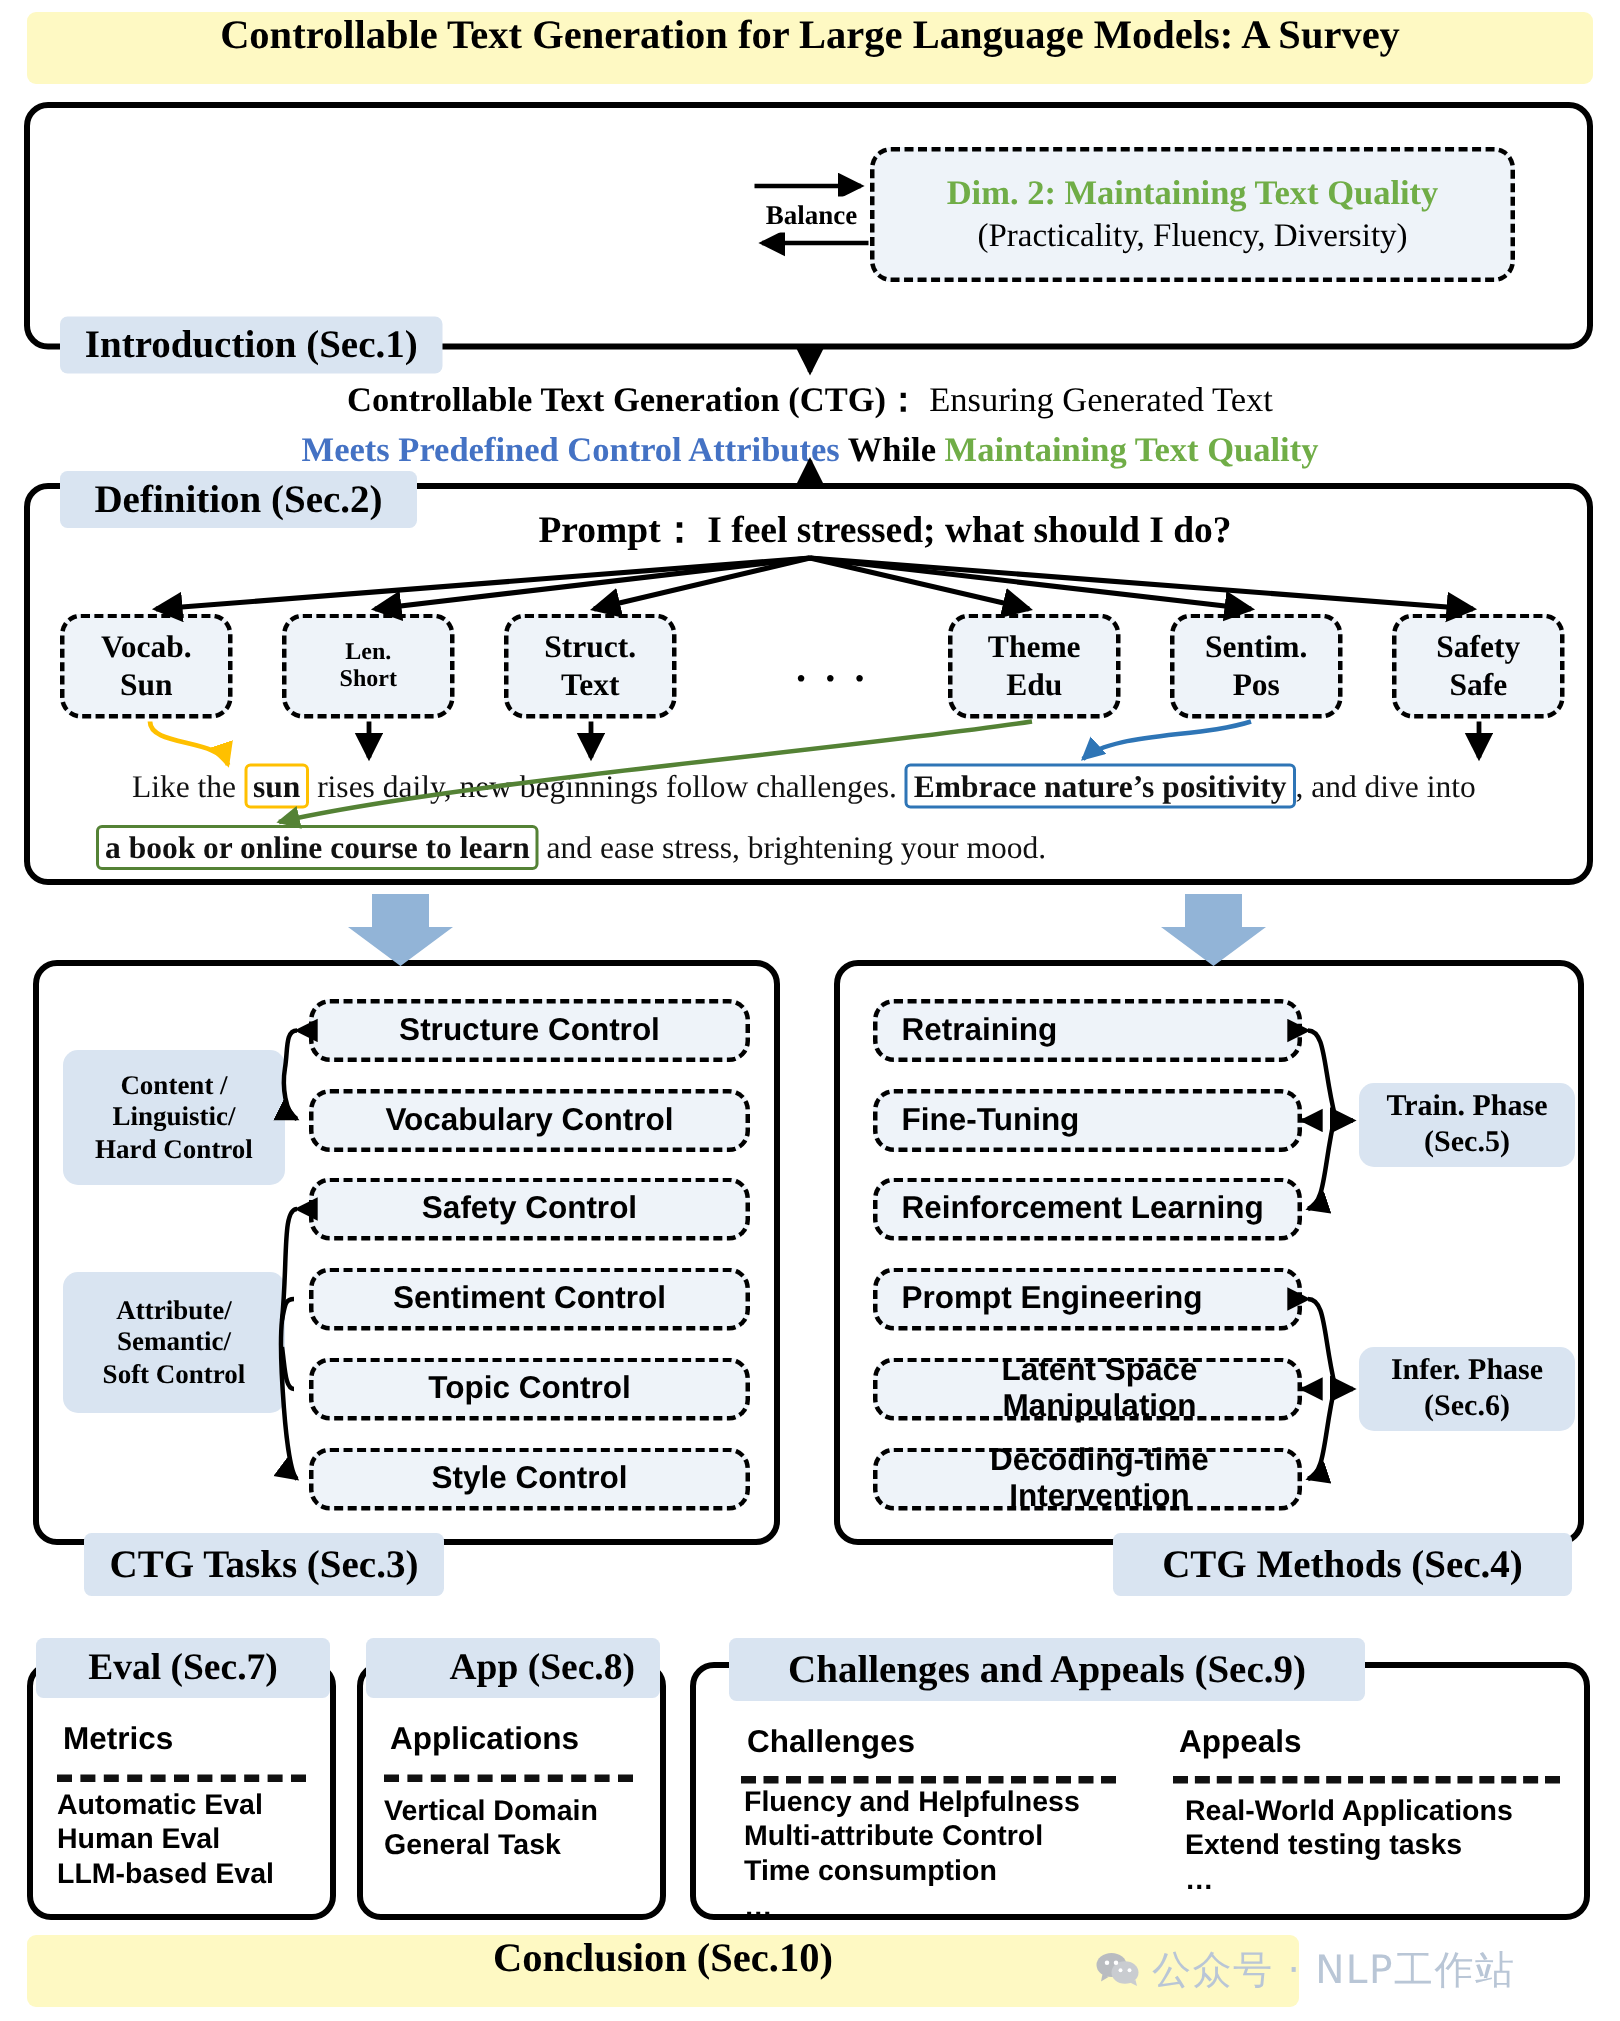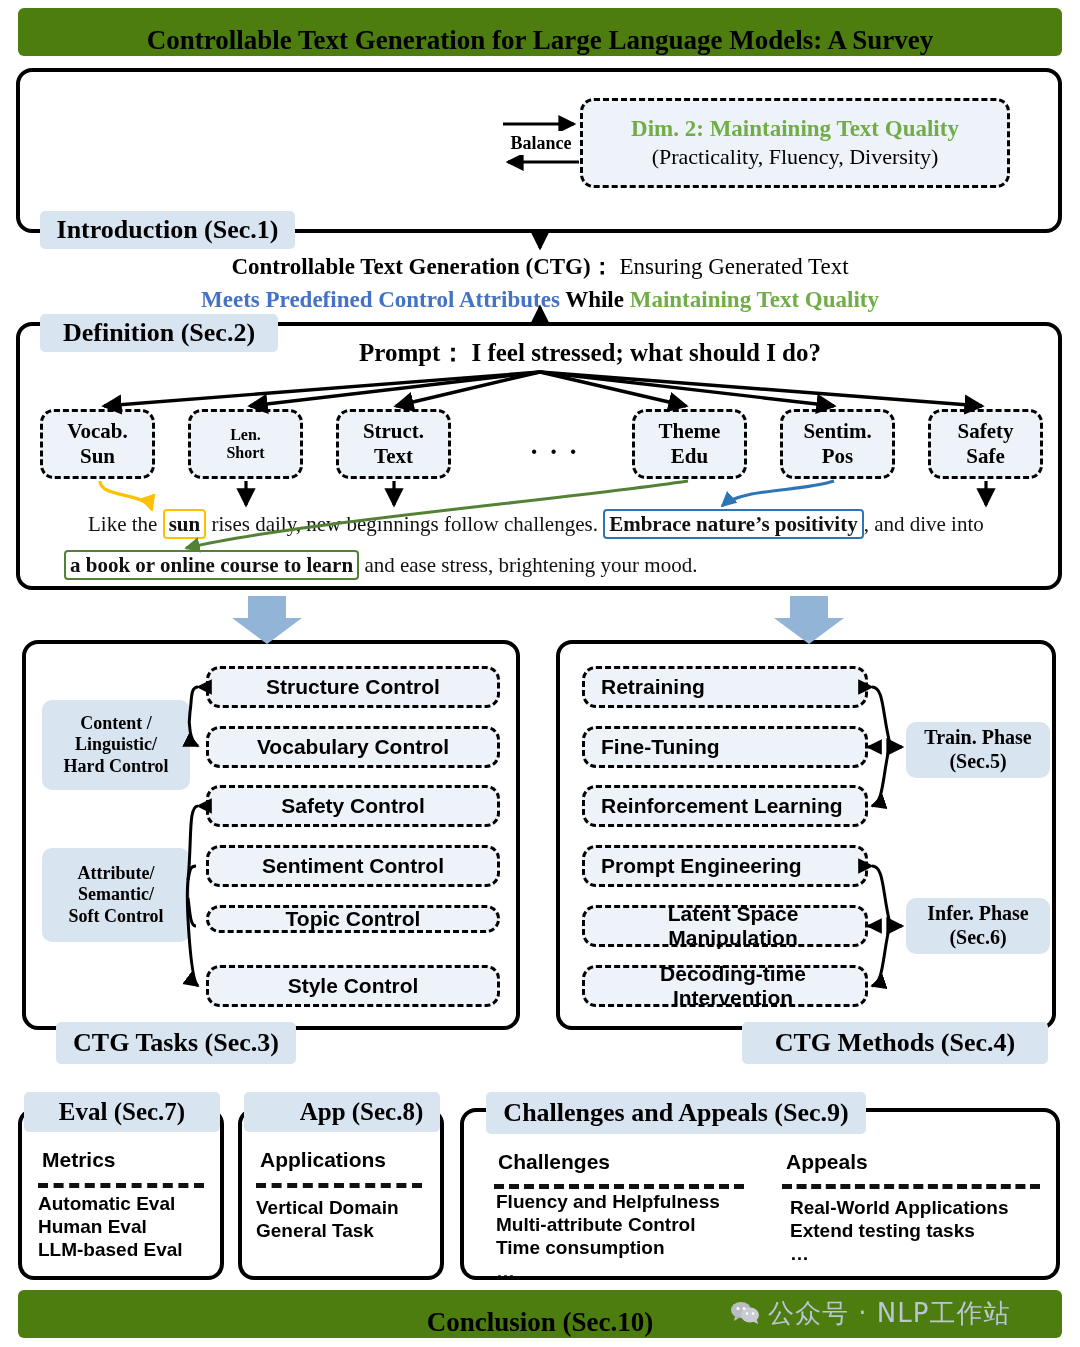--- a/index.html
+++ b/index.html
@@ -8,23 +8,23 @@
     background: #ffffff;
     font-family: "Liberation Serif", "DejaVu Serif", serif;
     overflow: hidden;
   }
   #root { position: relative; width: 1080px; height: 1347px; }
 
   .abs { position: absolute; }
 
   
   .title-bar {
-    background: #4d7c0f;
+    background: #fef9c3;
     border-radius: 6px;
-    display: flex; align-items: flex-end; justify-content: center;
+    display: flex; align-items: flex-start; justify-content: center;
     font-weight: bold;
     color: #000;
   }
   .sec-tag {
     background: #d9e4f1;
     border-radius: 5px;
     display: flex; align-items: center; justify-content: center;
     font-weight: bold;
     color: #000;
     z-index: 5;
@@ -197,21 +197,21 @@
   </div>
 
   <div class="abs dash-box" style="left:206px; top:785px; width:294px; height:42px; font-size:21px;
               font-family:'Liberation Sans',sans-serif;">
     <span>Safety Control</span>
   </div>
   <div class="abs dash-box" style="left:206px; top:845px; width:294px; height:42px; font-size:21px;
               font-family:'Liberation Sans',sans-serif;">
     <span>Sentiment Control</span>
   </div>
-  <div class="abs dash-box" style="left:206px; top:905px; width:294px; height:28px; font-size:21px;
+  <div class="abs dash-box" style="left:206px; top:905px; width:294px; height:42px; font-size:21px;
               font-family:'Liberation Sans',sans-serif;">
     <span>Topic Control</span>
   </div>
   <div class="abs dash-box" style="left:206px; top:965px; width:294px; height:42px; font-size:21px;
               font-family:'Liberation Sans',sans-serif;">
     <span>Style Control</span>
   </div>
 
   <div class="abs sec-tag" style="left:56px; top:1022px; width:240px; height:42px; font-size:26px;">
     <span>CTG Tasks (Sec.3)</span>
@@ -280,21 +280,21 @@
   <div class="abs sub-head" style="left:260px; top:1148px;">
     <span>Applications</span>
   </div>
   <div class="abs dashrule" style="left:256px; top:1183px; width:166px;"></div>
   <div class="abs" style="left:256px; top:1196px; line-height:1.55;">
     <div class="list-line">Vertical Domain</div>
     <div class="list-line">General Task</div>
   </div>
 
   <div class="abs solid-box" style="left:460px; top:1108px; width:600px; height:172px;"></div>
-  <div class="abs sec-tag" style="left:486px; top:1092px; width:380px; height:42px; font-size:26px;text-align:right;">
+  <div class="abs sec-tag" style="left:486px; top:1092px; width:424px; height:42px; font-size:26px;text-align:right;">
     <span>Challenges and Appeals (Sec.9)</span>
   </div>
 
   <div class="abs sub-head" style="left:498px; top:1150px;">
     <span>Challenges</span>
   </div>
   <div class="abs dashrule" style="left:494px; top:1184px; width:250px;"></div>
   <div class="abs" style="left:496px; top:1190px;">
     <div class="list-line">Fluency and Helpfulness</div>
     <div class="list-line">Multi-attribute Control</div>
@@ -305,21 +305,21 @@
   <div class="abs sub-head" style="left:786px; top:1150px;">
     <span>Appeals</span>
   </div>
   <div class="abs dashrule" style="left:782px; top:1184px; width:258px;"></div>
   <div class="abs" style="left:790px; top:1196px;">
     <div class="list-line">Real-World Applications</div>
     <div class="list-line">Extend testing tasks</div>
     <div class="list-line">…</div>
   </div>
 
-  <div class="abs title-bar" style="left:18px; top:1290px; width:1044px; height:48px; font-size:27px; position:absolute;">
+  <div class="abs title-bar" style="left:18px; top:1290px; width:848px; height:48px; font-size:27px; position:absolute;">
     <span>Conclusion (Sec.10)</span>
   </div>
   <div class="abs wm" style="left:730px; top:1296px; height:34px;">
     <svg width="30" height="24" viewBox="0 0 30 24">
       <ellipse cx="11" cy="9" rx="10" ry="8" fill="#b9bcc0"></ellipse>
       <polygon points="5,15 4,20 9,17" fill="#b9bcc0"></polygon>
       <ellipse cx="20" cy="14" rx="9" ry="7.5" fill="#c9ccd0"></ellipse>
       <polygon points="27,19 28,23 23,20.5" fill="#c9ccd0"></polygon>
       <circle cx="8" cy="7.5" r="1.5" fill="#fff"></circle>
       <circle cx="14" cy="7.5" r="1.5" fill="#fff"></circle>

